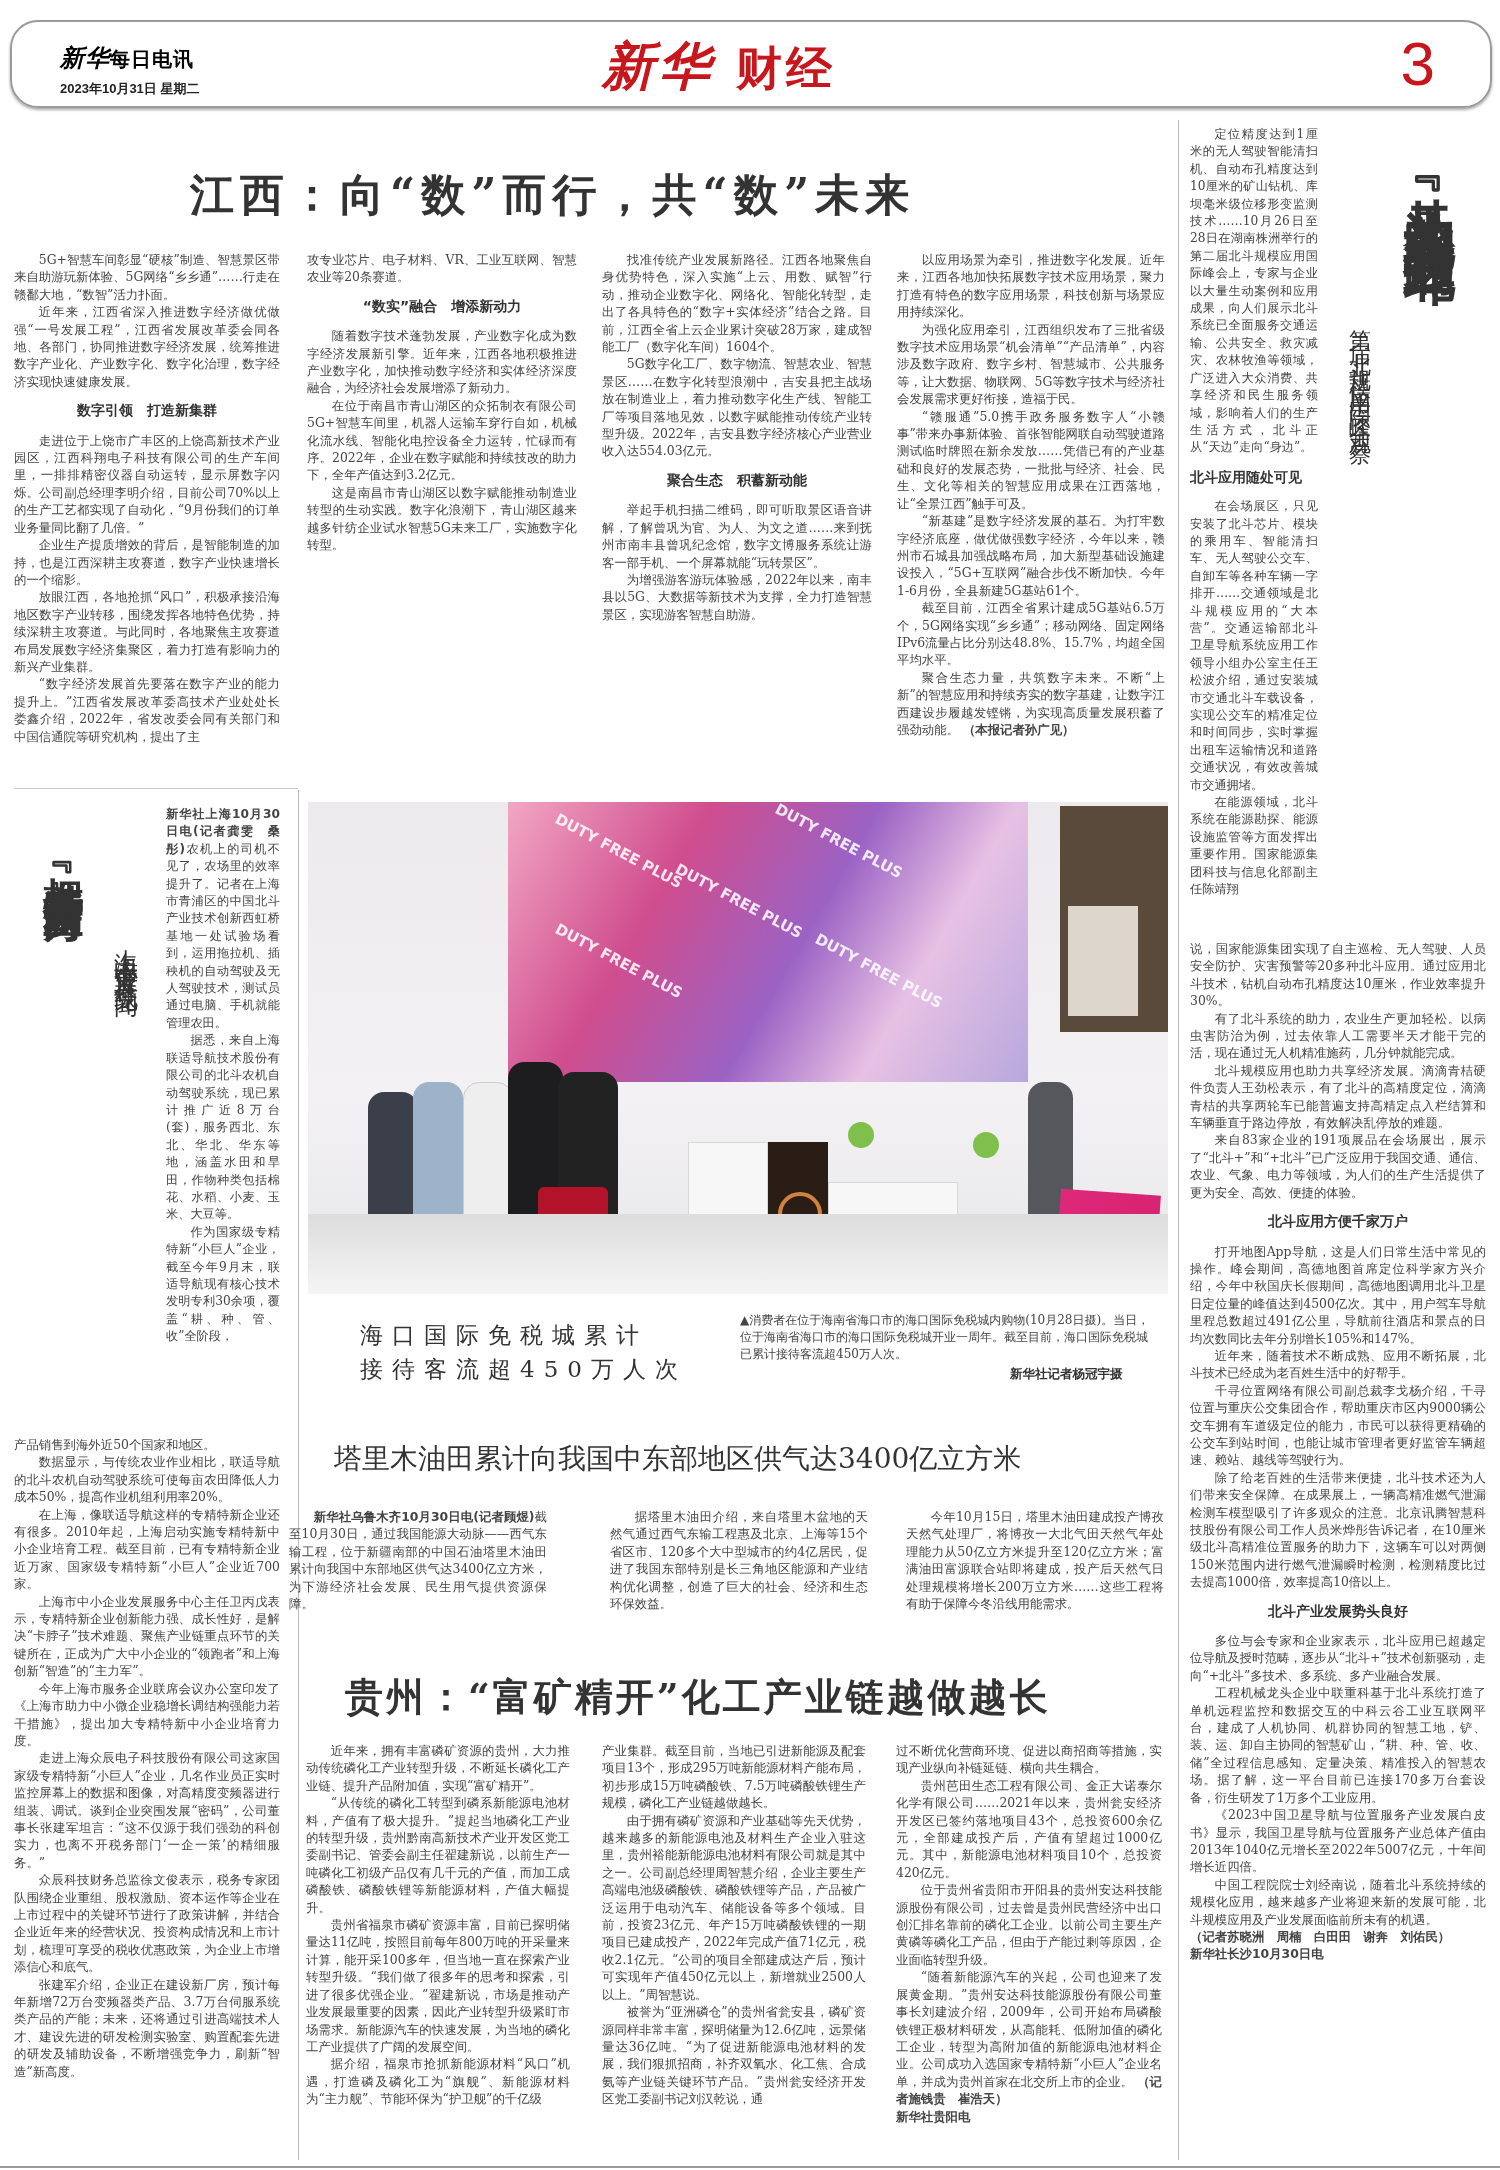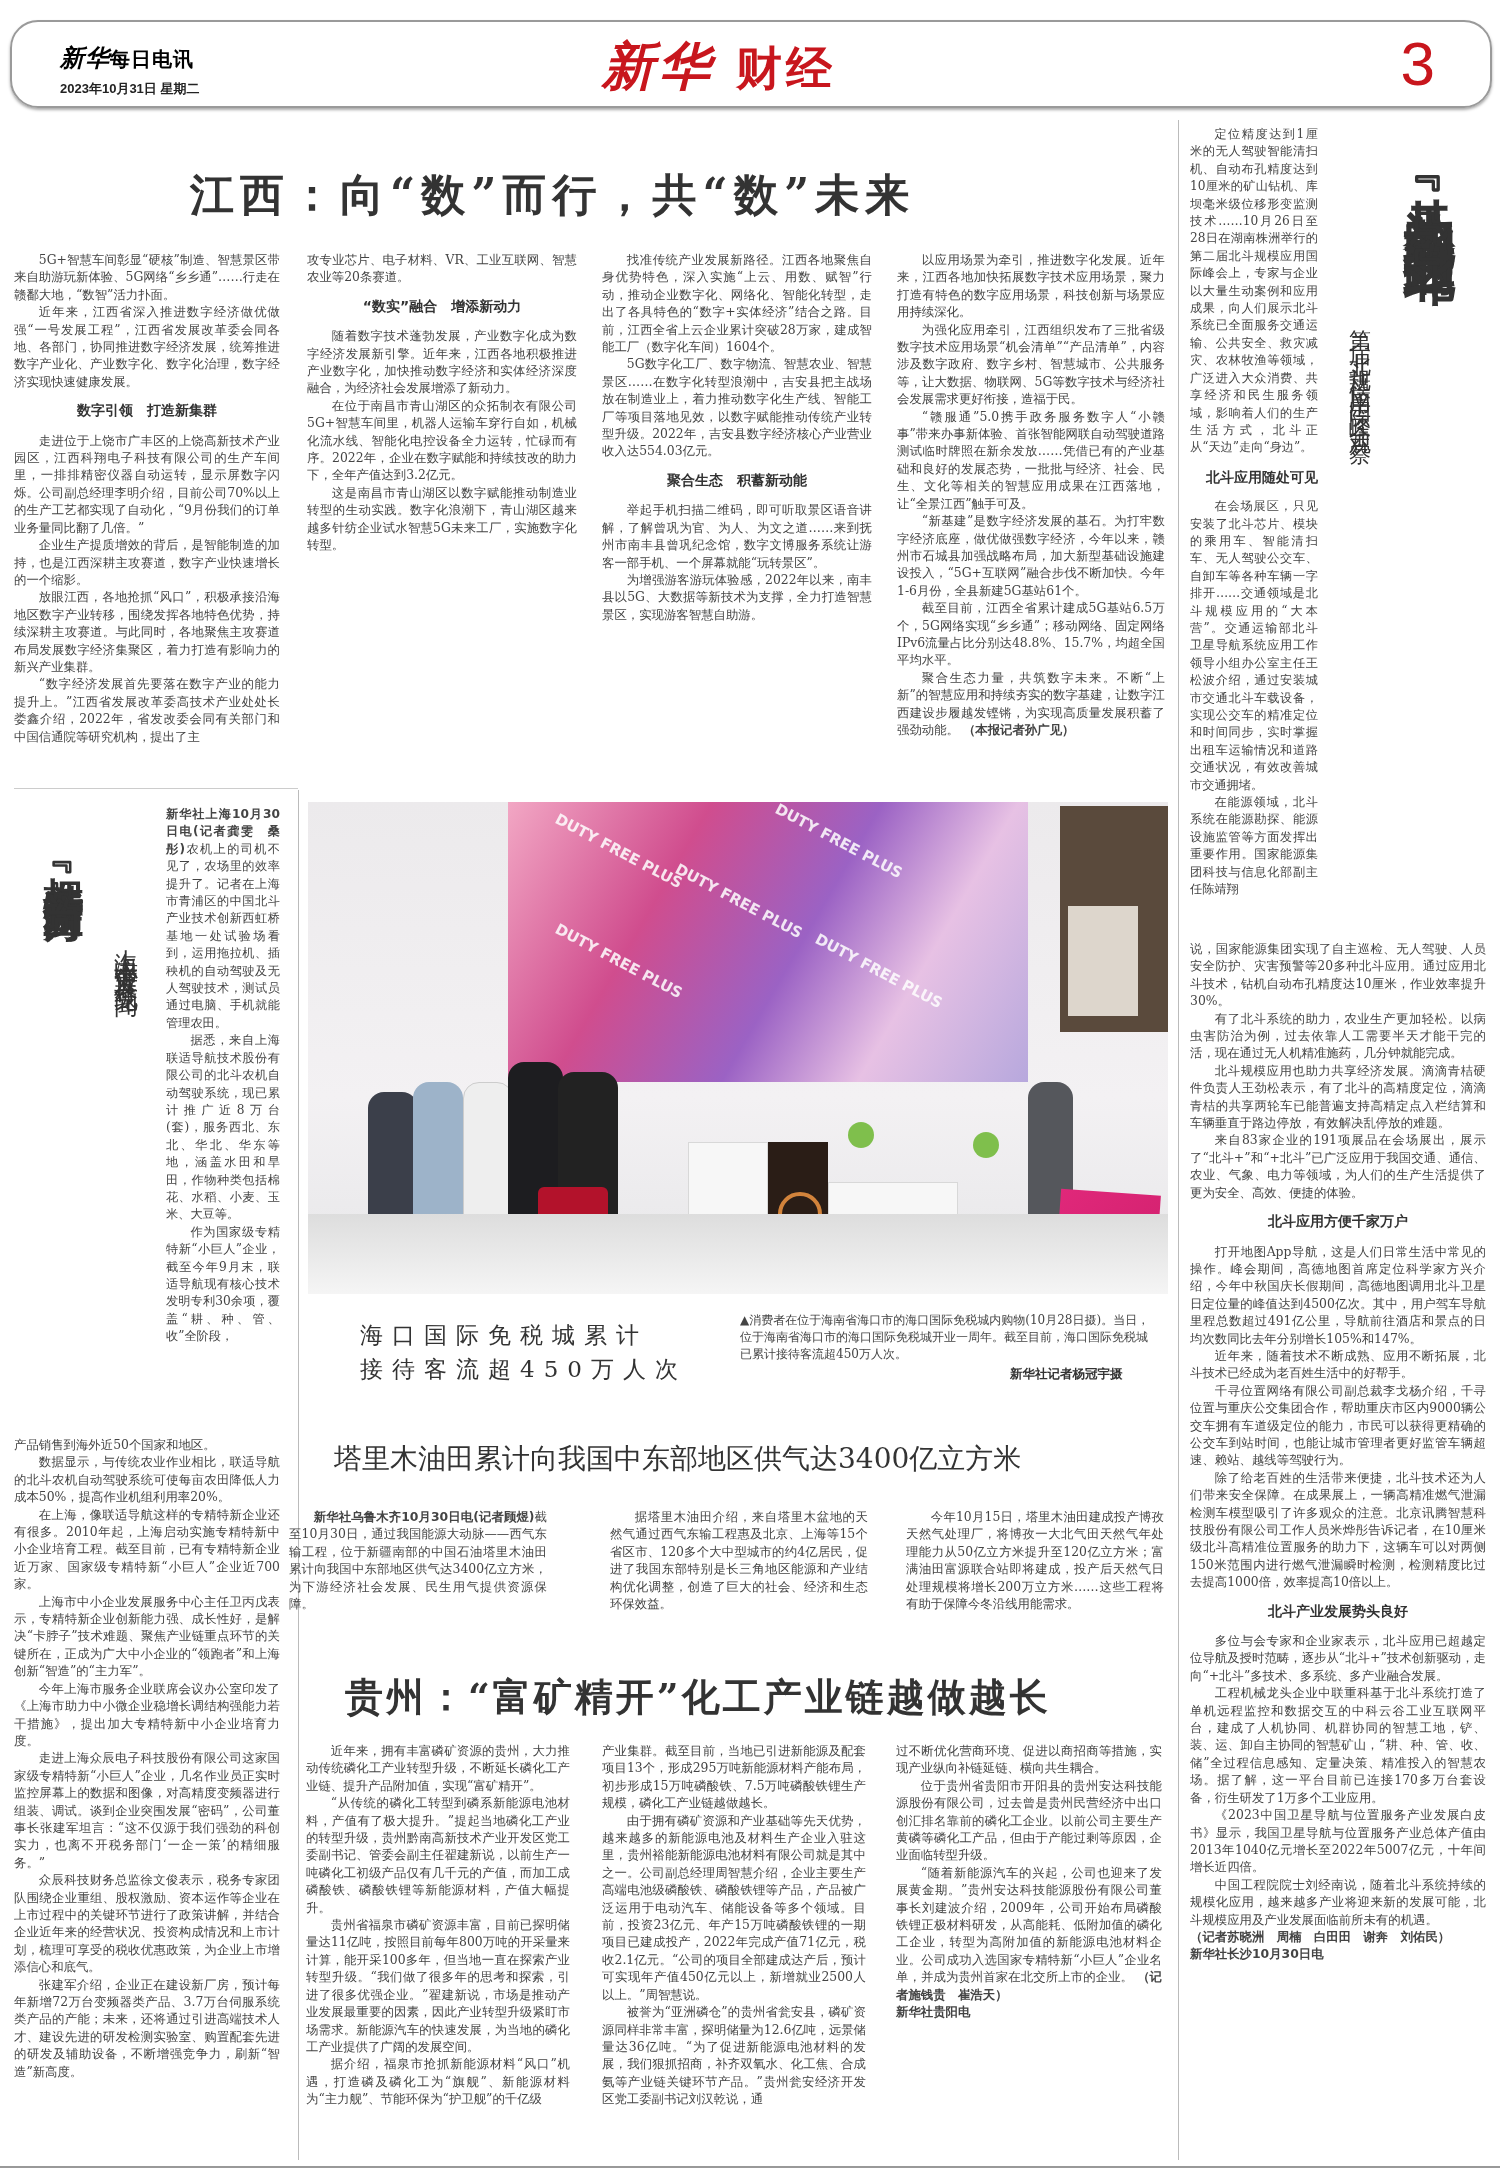--- a/index.html
+++ b/index.html
@@ -110,21 +110,21 @@
   <p><span>聚合生态力量，共筑数字未来。不断“上新”的智慧应用和持续夯实的数字基建，让数字江西建设步履越发铿锵，为实现高质量发展积蓄了强劲动能。</span> <span class="byline">（本报记者孙广见）</span></p>
 </div>
 
 <div class="vsep" style="left:1178px;top:120px;height:2040px;"></div>
 
 <div class="vert" style="left:1400px;top:156px;font-size:52px;letter-spacing:4px;line-height:60px;">从『天边的北斗』到『身边的北斗』</div>
 <div class="vert" style="left:1345px;top:312px;font-size:22px;letter-spacing:8px;font-weight:normal;">第二届北斗规模应用国际峰会观察</div>
 
 <div class="col" style="left:1190px;top:126px;width:128px;font-size:12.2px;">
   <p>定位精度达到1厘米的无人驾驶智能清扫机、自动布孔精度达到10厘米的矿山钻机、库坝毫米级位移形变监测技术……10月26日至28日在湖南株洲举行的第二届北斗规模应用国际峰会上，专家与企业以大量生动案例和应用成果，向人们展示北斗系统已全面服务交通运输、公共安全、救灾减灾、农林牧渔等领域，广泛进入大众消费、共享经济和民生服务领域，影响着人们的生产生活方式，北斗正从“天边”走向“身边”。</p>
-  <p class="subhead" style="text-align:right;">北斗应用随处可见</p>
+  <p class="subhead" style="text-align:left;">北斗应用随处可见</p>
   <p>在会场展区，只见安装了北斗芯片、模块的乘用车、智能清扫车、无人驾驶公交车、自卸车等各种车辆一字排开……交通领域是北斗规模应用的“大本营”。交通运输部北斗卫星导航系统应用工作领导小组办公室主任王松波介绍，通过安装城市交通北斗车载设备，实现公交车的精准定位和时间同步，实时掌握出租车运输情况和道路交通状况，有效改善城市交通拥堵。</p>
   <p>在能源领域，北斗系统在能源勘探、能源设施监管等方面发挥出重要作用。国家能源集团科技与信息化部副主任陈靖翔</p>
 </div>
 
 <div class="col" style="left:1190px;top:940px;width:296px;">
   <p style="text-indent:0">说，国家能源集团实现了自主巡检、无人驾驶、人员安全防护、灾害预警等20多种北斗应用。通过应用北斗技术，钻机自动布孔精度达10厘米，作业效率提升30%。</p>
   <p>有了北斗系统的助力，农业生产更加轻松。以病虫害防治为例，过去依靠人工需要半天才能干完的活，现在通过无人机精准施药，几分钟就能完成。</p>
   <p>北斗规模应用也助力共享经济发展。滴滴青桔硬件负责人王劲松表示，有了北斗的高精度定位，滴滴青桔的共享两轮车已能普遍支持高精定点入栏结算和车辆垂直于路边停放，有效解决乱停放的难题。</p>
   <p>来自83家企业的191项展品在会场展出，展示了“北斗+”和“+北斗”已广泛应用于我国交通、通信、农业、气象、电力等领域，为人们的生产生活提供了更为安全、高效、便捷的体验。</p>
   <p class="subhead">北斗应用方便千家万户</p>
@@ -218,18 +218,19 @@
   <p>贵州省福泉市磷矿资源丰富，目前已探明储量达11亿吨，按照目前每年800万吨的开采量来计算，能开采100多年，但当地一直在探索产业转型升级。“我们做了很多年的思考和探索，引进了很多优强企业。”翟建新说，市场是推动产业发展最重要的因素，因此产业转型升级紧盯市场需求。新能源汽车的快速发展，为当地的磷化工产业提供了广阔的发展空间。</p>
   <p>据介绍，福泉市抢抓新能源材料“风口”机遇，打造磷及磷化工为“旗舰”、新能源材料为“主力舰”、节能环保为“护卫舰”的千亿级</p>
 </div>
 <div class="col" style="left:602px;top:1742px;width:264px;">
   <p style="text-indent:0">产业集群。截至目前，当地已引进新能源及配套项目13个，形成295万吨新能源材料产能布局，初步形成15万吨磷酸铁、7.5万吨磷酸铁锂生产规模，磷化工产业链越做越长。</p>
   <p>由于拥有磷矿资源和产业基础等先天优势，越来越多的新能源电池及材料生产企业入驻这里，贵州裕能新能源电池材料有限公司就是其中之一。公司副总经理周智慧介绍，企业主要生产高端电池级磷酸铁、磷酸铁锂等产品，产品被广泛运用于电动汽车、储能设备等多个领域。目前，投资23亿元、年产15万吨磷酸铁锂的一期项目已建成投产，2022年完成产值71亿元，税收2.1亿元。“公司的项目全部建成达产后，预计可实现年产值450亿元以上，新增就业2500人以上。”周智慧说。</p>
   <p>被誉为“亚洲磷仓”的贵州省瓮安县，磷矿资源同样非常丰富，探明储量为12.6亿吨，远景储量达36亿吨。“为了促进新能源电池材料的发展，我们狠抓招商，补齐双氧水、化工焦、合成氨等产业链关键环节产品。”贵州瓮安经济开发区党工委副书记刘汉乾说，通</p>
 </div>
 <div class="col" style="left:896px;top:1742px;width:266px;">
   <p style="text-indent:0">过不断优化营商环境、促进以商招商等措施，实现产业纵向补链延链、横向共生耦合。</p>
+  <p>贵州芭田生态工程有限公司、金正大诺泰尔化学有限公司……2021年以来，贵州瓮安经济开发区已签约落地项目43个，总投资600余亿元，全部建成投产后，产值有望超过1000亿元。其中，新能源电池材料项目10个，总投资420亿元。</p>
   <p>位于贵州省贵阳市开阳县的贵州安达科技能源股份有限公司，过去曾是贵州民营经济中出口创汇排名靠前的磷化工企业。以前公司主要生产黄磷等磷化工产品，但由于产能过剩等原因，企业面临转型升级。</p>
   <p><span>“随着新能源汽车的兴起，公司也迎来了发展黄金期。”贵州安达科技能源股份有限公司董事长刘建波介绍，2009年，公司开始布局磷酸铁锂正极材料研发，从高能耗、低附加值的磷化工企业，转型为高附加值的新能源电池材料企业。公司成功入选国家专精特新“小巨人”企业名单，并成为贵州首家在北交所上市的企业。</span> <span class="byline">（记者施钱贵　崔浩天）</span></p>
   <p class="byline right" style="padding-right:24px;">新华社贵阳电</p>
 </div>
 
 <div class="hsep" style="left:0;top:2166px;width:1500px;"></div>
 
 </body></html>

